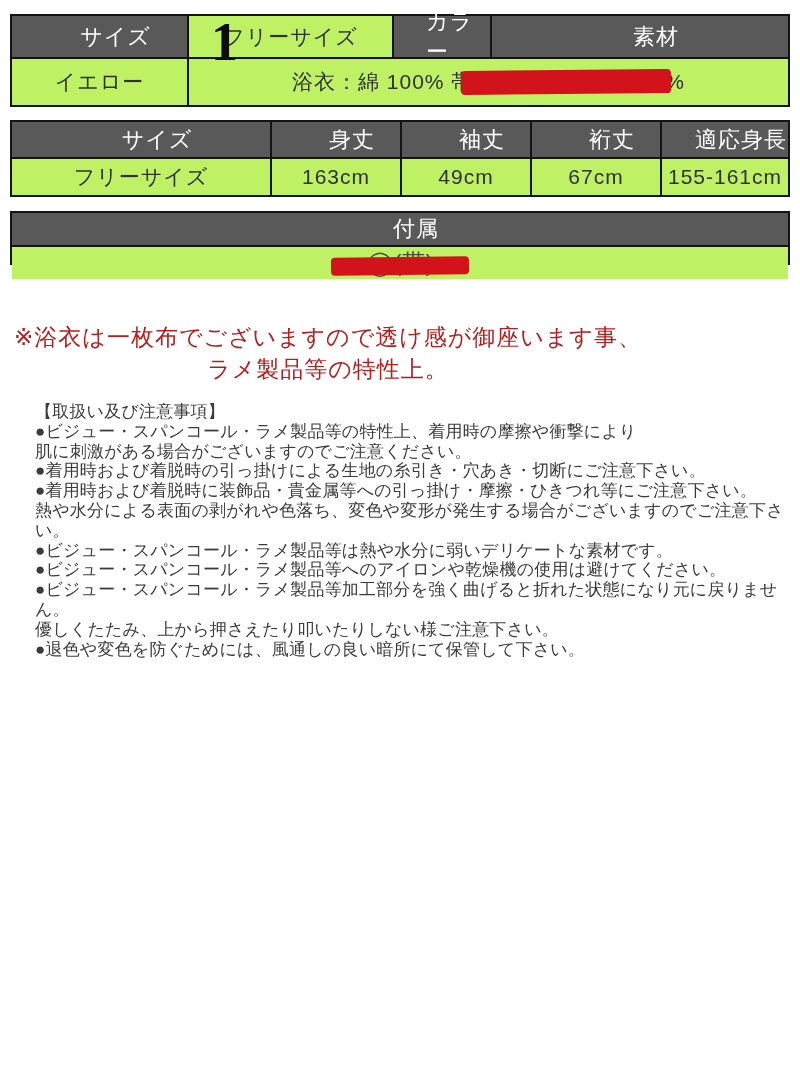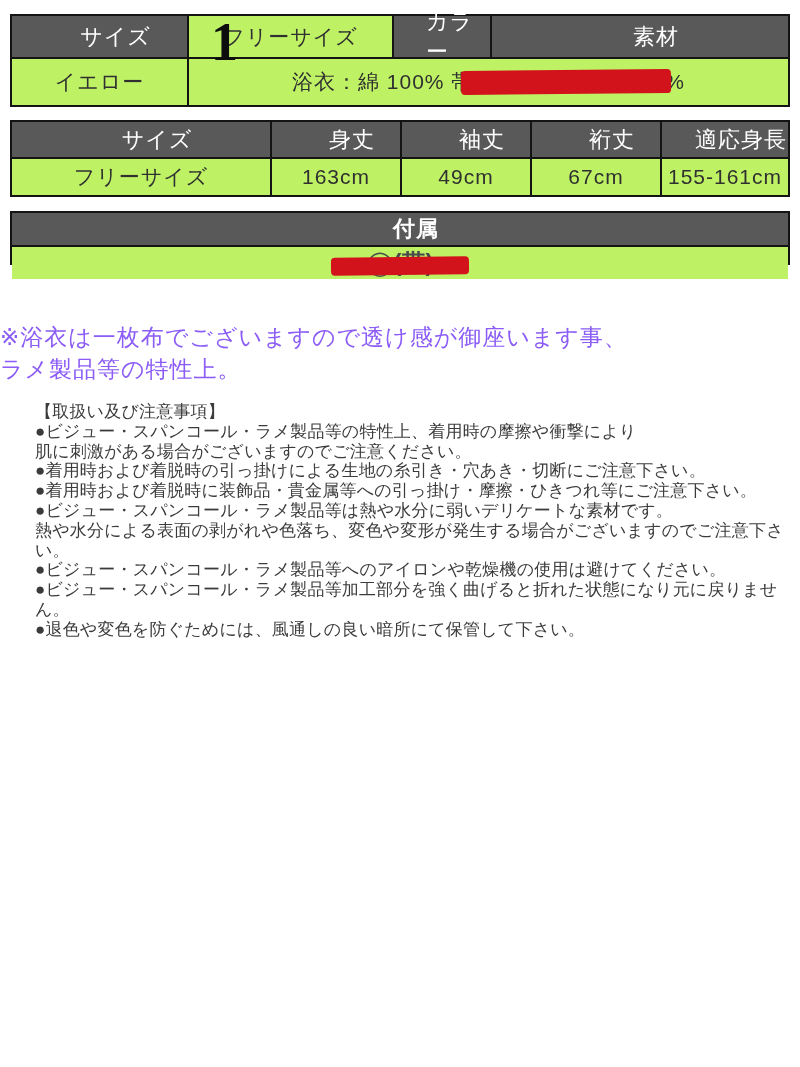--- a/index.html
+++ b/index.html
@@ -69,32 +69,31 @@
   #measurement-table{
     left:10px; top:120px; width:780px; height:77px;
     grid-template-columns:258px 128px 128px 128px 1fr;
     grid-template-rows:35px 1fr;
   }
   
   #accessory-table{
     left:10px; top:211px; width:780px; height:54px;
     grid-template-columns:1fr;
     grid-template-rows:32px 1fr;
-    font-weight:bold;
   }
   #accessory-value-cell{ position:relative; color:#4a4a4a; font-size:24px; letter-spacing:0; }
   #accessory-redaction{
     position:absolute; left:50%; top:10px; width:138px; height:18px;
     transform:translateX(-50%) rotate(-0.6deg);
   }
   
   #notice{
     position:absolute; left:0; top:321px; width:656px;
-    font-size:23px; line-height:32px;
-    color:#8b5cf6; letter-spacing:1px;
+    text-align:center; font-size:23px; line-height:32px;
+    color:#b91c1c; letter-spacing:1px;
   }
   
   #care{
     position:absolute; left:35px; top:402px; width:760px;
     font-size:17px; line-height:19.8px; color:var(--care_text);
     letter-spacing:0.2px;
   }
 </style>
 </head>
 <body>
@@ -143,18 +142,19 @@
   <div>※浴衣は一枚布でございますので透け感が御座います事、</div>
   <div>ラメ製品等の特性上。</div>
 </div>
 
 <div id="care">
   <div>【取扱い及び注意事項】</div>
   <div>●ビジュー・スパンコール・ラメ製品等の特性上、着用時の摩擦や衝撃により</div>
   <div>肌に刺激がある場合がございますのでご注意ください。</div>
   <div>●着用時および着脱時の引っ掛けによる生地の糸引き・穴あき・切断にご注意下さい。</div>
   <div>●着用時および着脱時に装飾品・貴金属等への引っ掛け・摩擦・ひきつれ等にご注意下さい。</div>
+  <div>熱や水分による表面の剥がれや色落ち、変色や変形が発生する場合がございますのでご注意下さい。</div>
   <div>●ビジュー・スパンコール・ラメ製品等は熱や水分に弱いデリケートな素材です。</div>
-  <div>熱や水分による表面の剥がれや色落ち、変色や変形が発生する場合がございますのでご注意下さい。</div>
   <div>●ビジュー・スパンコール・ラメ製品等へのアイロンや乾燥機の使用は避けてください。</div>
   <div>●ビジュー・スパンコール・ラメ製品等加工部分を強く曲げると折れた状態になり元に戻りません。</div>
+  <div>優しくたたみ、上から押さえたり叩いたりしない様ご注意下さい。</div>
   <div>●退色や変色を防ぐためには、風通しの良い暗所にて保管して下さい。</div>
 </div>
 
 </body></html>

